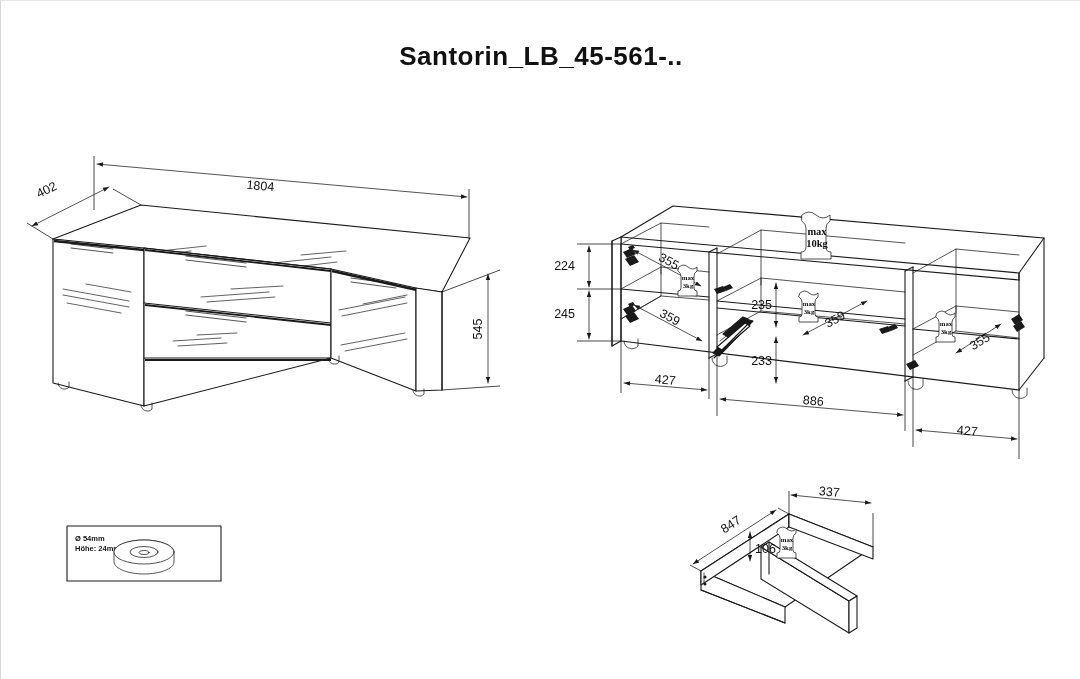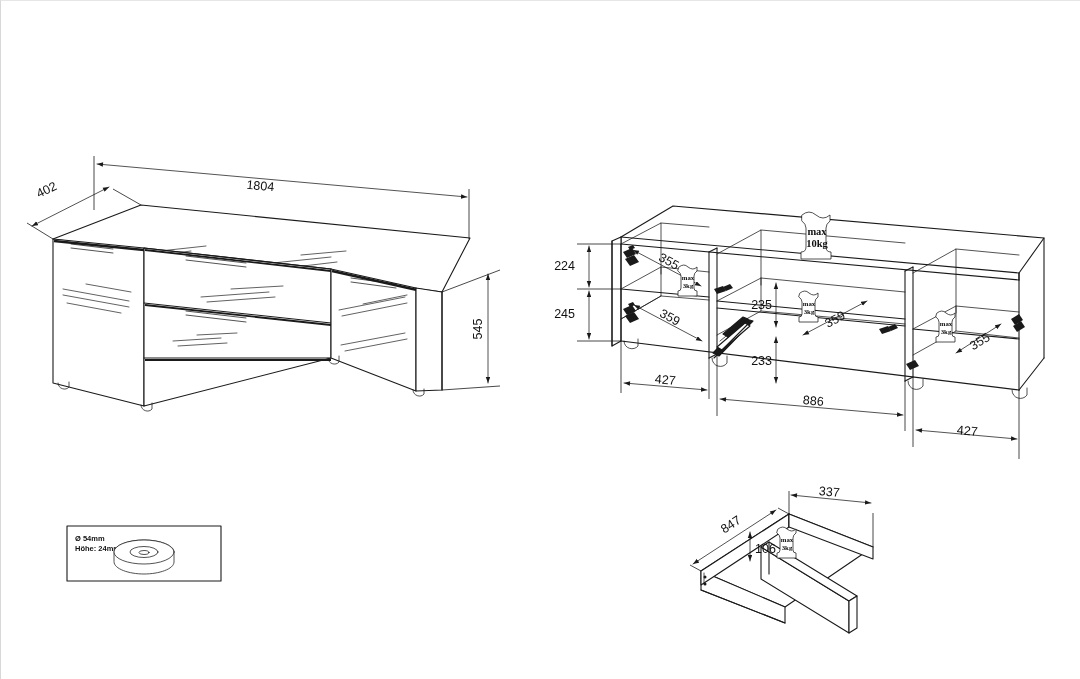--- a/index.html
+++ b/index.html
@@ -65,20 +65,21 @@
     font-size: 7.5px;
     font-weight: bold;
     fill: #111111;
   }
 </style>
 </head>
 <body>
 
 <div id="sheet">
 
+  <div id="page-title">Santorin_LB_45-561-..</div>
 
   <svg class="draw" width="1080" height="679" viewBox="0 0 1080 679">
 
     <defs>
       <marker id="ar" markerWidth="9" markerHeight="9" refX="8" refY="3" orient="auto" markerUnits="strokeWidth">
         <path d="M0,0 L8,3 L0,6 z" class="fillk"></path>
       </marker>
       <marker id="arS" markerWidth="9" markerHeight="9" refX="0" refY="3" orient="auto" markerUnits="strokeWidth">
         <path d="M8,0 L0,3 L8,6 z" class="fillk"></path>
       </marker>

